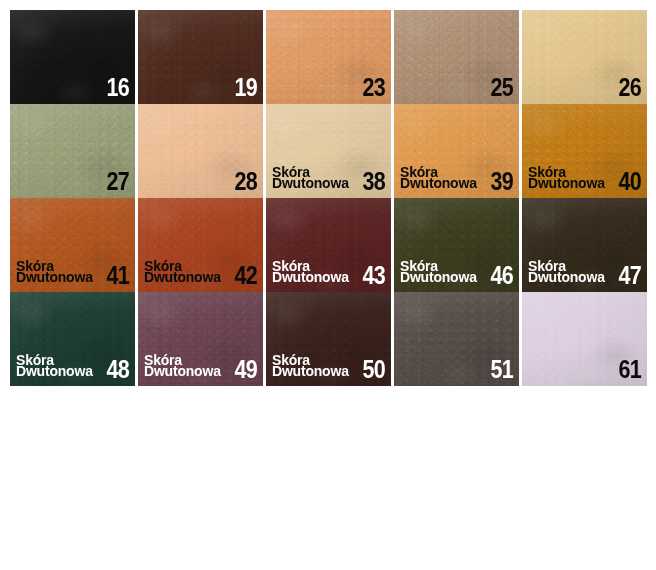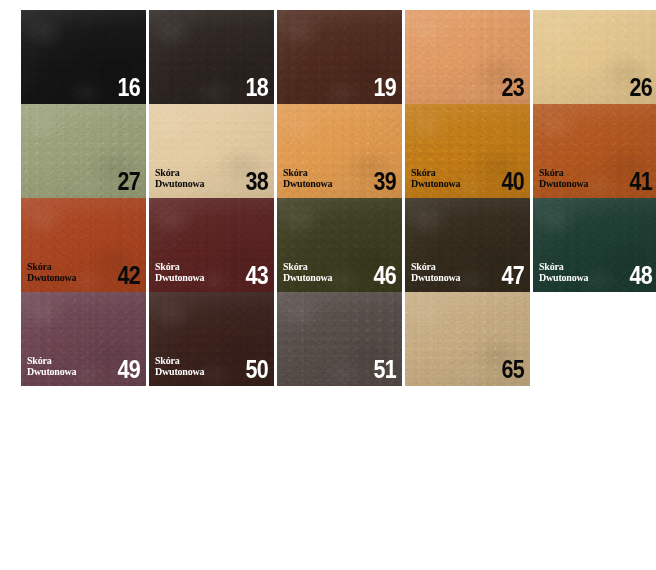--- a/index.html
+++ b/index.html
@@ -29,21 +29,20 @@
     align-content: start;
     justify-content: start;
   }
 
   .swatch {
     position: relative;
     width: 125px;
     height: 94px;
     overflow: hidden;
     box-sizing: border-box;
-    margin-left: 11px;
   }
 
   
   .swatch .plate {
     position: absolute;
     inset: 0;
     background-color: #888;
   }
 
   
@@ -92,23 +91,23 @@
     pointer-events: none;
     background: linear-gradient(175deg, rgba(255,255,255,0.09) 0%, rgba(255,255,255,0.02) 26%, rgba(0,0,0,0.00) 55%, rgba(0,0,0,0.06) 100%);
   }
 
   
   .swatch .caption {
     position: absolute;
     left: 6px;
     bottom: 9px;
     z-index: 4;
-    font-family: Liberation Serif, serif;
+    font-family: Liberation Sans, sans-serif;
     font-weight: bold;
-    font-size: 10px;
+    font-size: 14px;
     line-height: 11px;
     letter-spacing: -0.2px;
     white-space: pre-line;
   }
 
   .swatch .number {
     position: absolute;
     right: 6px;
     bottom: 4px;
     z-index: 4;
@@ -131,55 +130,62 @@
 
 <div id="swatch-grid">
     <div class="swatch light-label">
       <div class="plate" style="background-color: rgb(20, 20, 20);"></div>
       <div class="mottle"></div>
       <div class="grain" style="background-position: 0px 0px, 4px 3px, 7px 6px, 2px 5px, 6px 1px, 3px 7px, 5px 2px, 1px 4px, 8px 6px, 4px 8px;"></div>
       <div class="sheen"></div>
       <div class="number">16</div>
     </div>
     <div class="swatch light-label">
-      <div class="plate" style="background-color: rgb(43, 36, 32);"></div>
-      <div class="mottle"></div>
-      <div class="grain" style="background-position: 1px 1px, 6px 6px, 10px 8px, 2px 9px, 10px 2px, 5px 12px, 11px 4px, 4px 10px, 15px 9px, 9px 15px;"></div>
-      <div class="sheen"></div>
-      <div class="number">18</div>
-    </div>
-    <div class="swatch light-label">
       <div class="plate" style="background-color: rgb(78, 42, 30);"></div>
       <div class="mottle"></div>
       <div class="grain" style="background-position: 2px 2px, 8px 4px, 7px 10px, 2px 6px, 6px 3px, 7px 11px, 10px 6px, 3px 8px, 13px 12px, 8px 13px;"></div>
       <div class="sheen"></div>
       <div class="number">19</div>
     </div>
     <div class="swatch dark-label">
       <div class="plate" style="background-color: rgb(224, 154, 100);"></div>
       <div class="mottle"></div>
       <div class="grain" style="background-position: 0px 2px, 7px 3px, 10px 10px, 2px 11px, 10px 2px, 7px 8px, 7px 2px, 4px 10px, 16px 7px, 5px 16px;"></div>
       <div class="sheen"></div>
       <div class="number">23</div>
     </div>
     <div class="swatch dark-label">
+      <div class="plate" style="background-color: rgb(173, 143, 116);"></div>
+      <div class="mottle"></div>
+      <div class="grain" style="background-position: 1px 0px, 9px 6px, 7px 6px, 2px 8px, 6px 3px, 3px 7px, 6px 4px, 3px 8px, 14px 10px, 4px 14px;"></div>
+      <div class="sheen"></div>
+      <div class="number">25</div>
+    </div>
+    <div class="swatch dark-label">
       <div class="plate" style="background-color: rgb(227, 198, 142);"></div>
       <div class="mottle"></div>
       <div class="grain" style="background-position: 2px 1px, 4px 4px, 10px 8px, 2px 5px, 10px 4px, 5px 12px, 5px 6px, 2px 6px, 12px 6px, 9px 12px;"></div>
       <div class="sheen"></div>
       <div class="number">26</div>
     </div>
     <div class="swatch dark-label">
       <div class="plate" style="background-color: rgb(154, 160, 121);"></div>
       <div class="mottle"></div>
       <div class="grain" style="background-position: 3px 2px, 6px 7px, 7px 10px, 2px 9px, 6px 1px, 7px 11px, 11px 3px, 1px 4px, 10px 9px, 8px 10px;"></div>
       <div class="sheen"></div>
       <div class="number">27</div>
     </div>
     <div class="swatch dark-label">
+      <div class="plate" style="background-color: rgb(237, 190, 150);"></div>
+      <div class="mottle"></div>
+      <div class="grain" style="background-position: 4px 0px, 8px 5px, 10px 6px, 2px 6px, 10px 2px, 3px 10px, 10px 5px, 4px 10px, 8px 12px, 7px 8px;"></div>
+      <div class="sheen"></div>
+      <div class="number">28</div>
+    </div>
+    <div class="swatch dark-label">
       <div class="plate" style="background-color: rgb(227, 203, 162);"></div>
       <div class="mottle"></div>
       <div class="grain" style="background-position: 0px 1px, 10px 3px, 7px 8px, 2px 10px, 6px 3px, 5px 9px, 9px 2px, 3px 8px, 15px 8px, 6px 15px;"></div>
       <div class="sheen"></div>
       <div class="caption">Skóra
 Dwutonowa</div>
       <div class="number">38</div>
     </div>
     <div class="swatch dark-label">
       <div class="plate" style="background-color: rgb(224, 154, 79);"></div>
@@ -272,19 +278,19 @@
       <div class="number">50</div>
     </div>
     <div class="swatch light-label">
       <div class="plate" style="background-color: rgb(86, 76, 72);"></div>
       <div class="mottle"></div>
       <div class="grain" style="background-position: 1px 0px, 4px 6px, 10px 6px, 2px 5px, 10px 2px, 3px 10px, 5px 4px, 4px 10px, 11px 6px, 7px 11px;"></div>
       <div class="sheen"></div>
       <div class="number">51</div>
     </div>
     <div class="swatch dark-label">
-      <div class="plate" style="background-color: rgb(197, 171, 129);"></div>
-      <div class="mottle"></div>
-      <div class="grain" style="background-position: 0px 1px, 5px 3px, 10px 8px, 2px 7px, 10px 2px, 5px 12px, 8px 2px, 4px 10px, 12px 11px, 9px 12px;"></div>
-      <div class="sheen"></div>
-      <div class="number">65</div>
+      <div class="plate" style="background-color: rgb(221, 207, 224);"></div>
+      <div class="mottle"></div>
+      <div class="grain" style="background-position: 3px 2px, 8px 7px, 10px 10px, 2px 6px, 10px 4px, 7px 8px, 10px 3px, 2px 6px, 16px 12px, 5px 16px;"></div>
+      <div class="sheen"></div>
+      <div class="number">61</div>
     </div>
   </div>
 
 </body></html>

